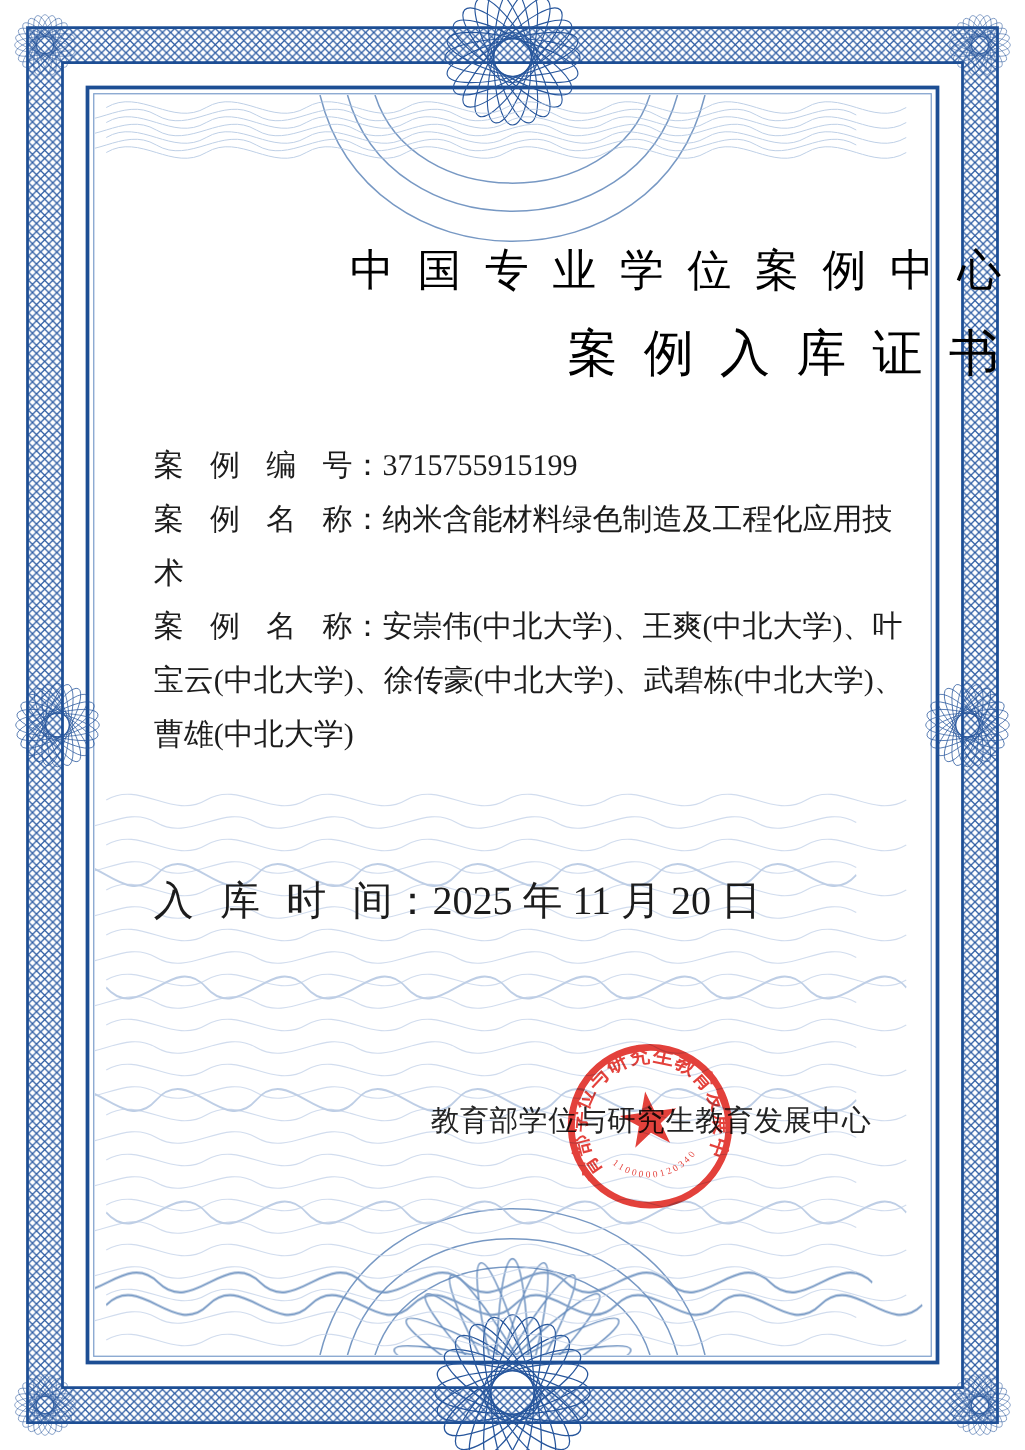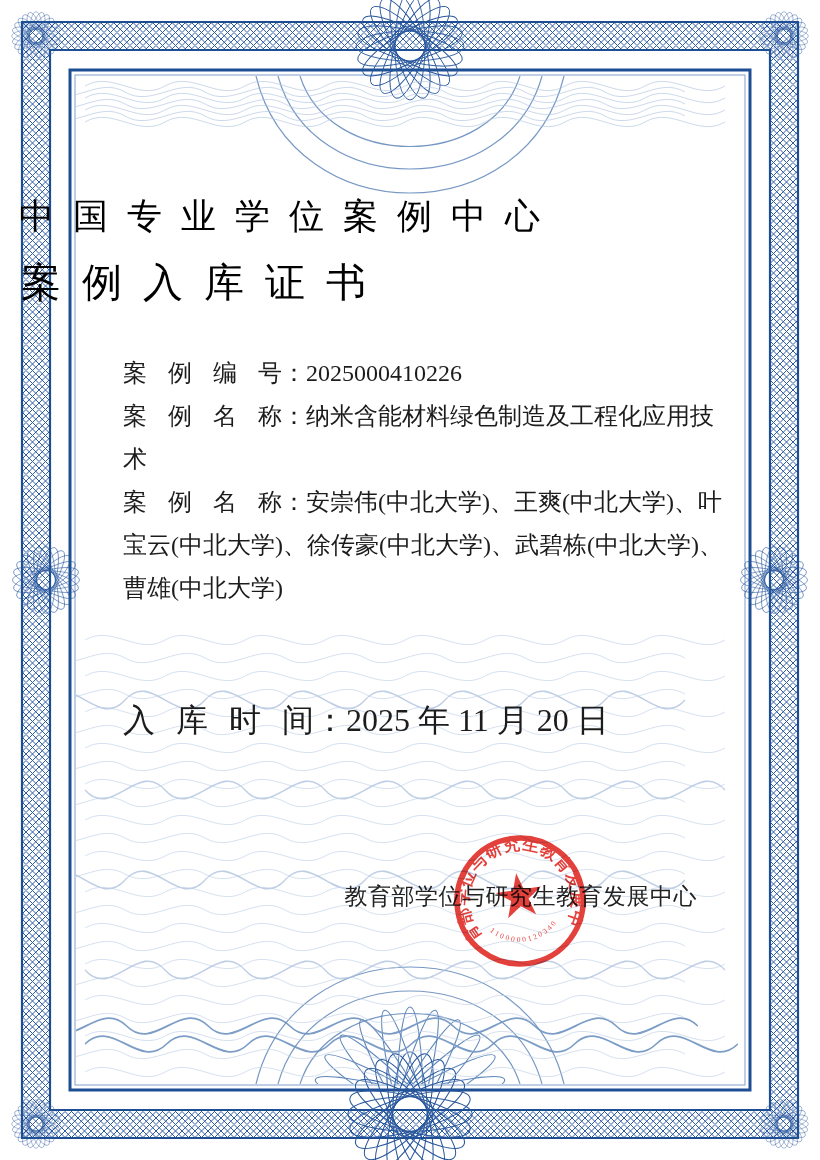--- a/index.html
+++ b/index.html
@@ -1,21 +1,21 @@
 <!DOCTYPE html>
 <html><head>
 <meta charset="utf-8">
 <style>
   html,body{margin:0;padding:0;background:#ffffff;}
   .page{
     position:relative;width:820px;height:1160px;background:#fff;overflow:hidden;
     font-family:"Liberation Serif","DejaVu Serif",serif;color:#1c1c1c;
   }
   .deco{position:absolute;left:0;top:0;}
-  .title{position:absolute;width:100%;text-align:left;color:#000;font-weight:400;white-space:nowrap;}
+  .title{position:absolute;width:100%;text-align:right;color:#000;font-weight:400;white-space:nowrap;}
   .t1{top:193px;font-size:35px;letter-spacing:19px;text-indent:19px;}
   .t2{top:255px;font-size:40px;letter-spacing:21px;text-indent:21px;}
   .fields{position:absolute;left:123px;top:352px;width:606px;font-size:24px;line-height:43px;}
   .frow{margin:0;}
   .lbl{letter-spacing:21px;margin-right:-21px;}
   .daterow{position:absolute;left:123px;top:699px;font-size:32px;line-height:43px;}
   .issuer{position:absolute;right:123px;top:881px;font-size:23px;letter-spacing:0.5px;color:#222;}
   .seal{position:absolute;left:440px;top:821px;mix-blend-mode:multiply;opacity:.94;}
 </style>
 </head>
@@ -135,21 +135,21 @@
       <use href="#wv" transform="translate(45 880) scale(1 1.9)" stroke="#a9bedd"></use>
       <use href="#wv" transform="translate(85 970) scale(1 -1.9)" stroke="#a9bedd"></use>
     </g>
   </svg>
 
   <div class="title t1">中国专业学位案例中心</div>
   <div class="title t2">案例入库证书</div>
 
   <div class="fields">
     <div class="frow">
-      <span class="lbl">案例编号</span><span class="colon">：</span><span class="val">2025000410226</span>
+      <span class="lbl">案例编号</span><span class="colon">：</span><span class="val">3715755915199</span>
     </div>
     <div class="frow">
       <span class="lbl">案例名称</span><span class="colon">：</span><span class="val">纳米含能材料绿色制造及工程化应用技术</span>
     </div>
     <div class="frow">
       <span class="lbl">案例名称</span><span class="colon">：</span><span class="val">安崇伟(中北大学)、王爽(中北大学)、叶宝云(中北大学)、徐传豪(中北大学)、武碧栋(中北大学)、曹雄(中北大学)</span>
     </div>
   </div>
 
   <div class="daterow">

